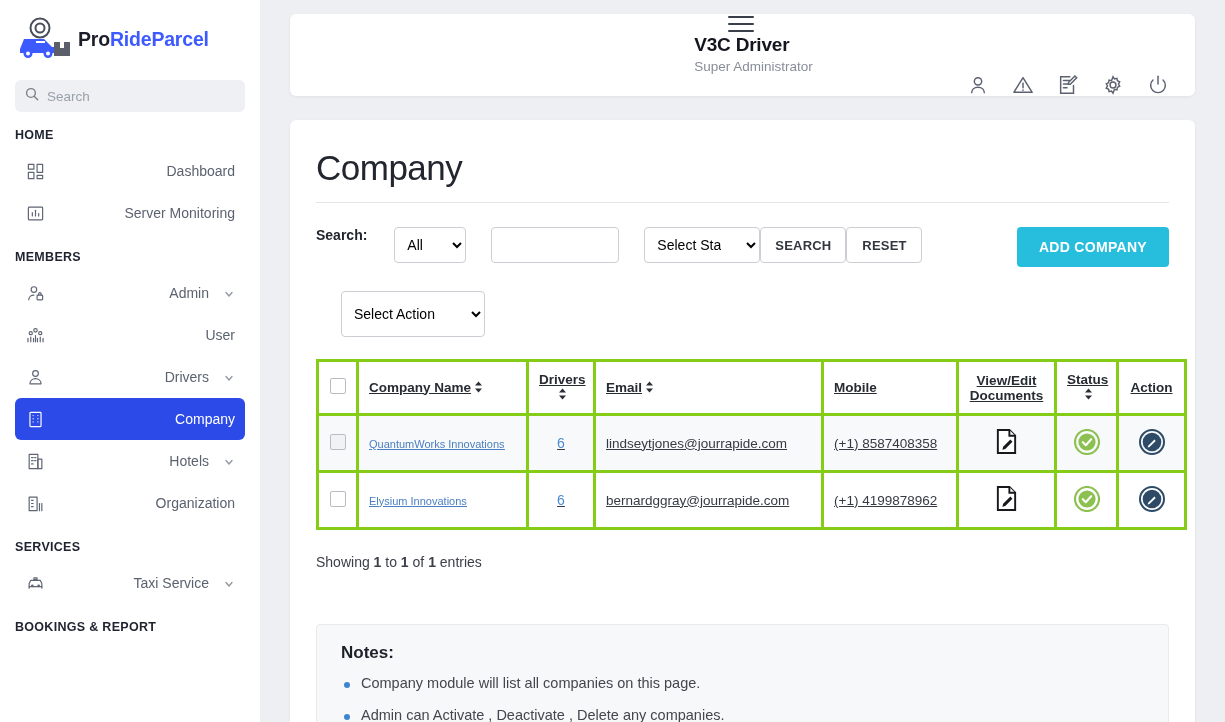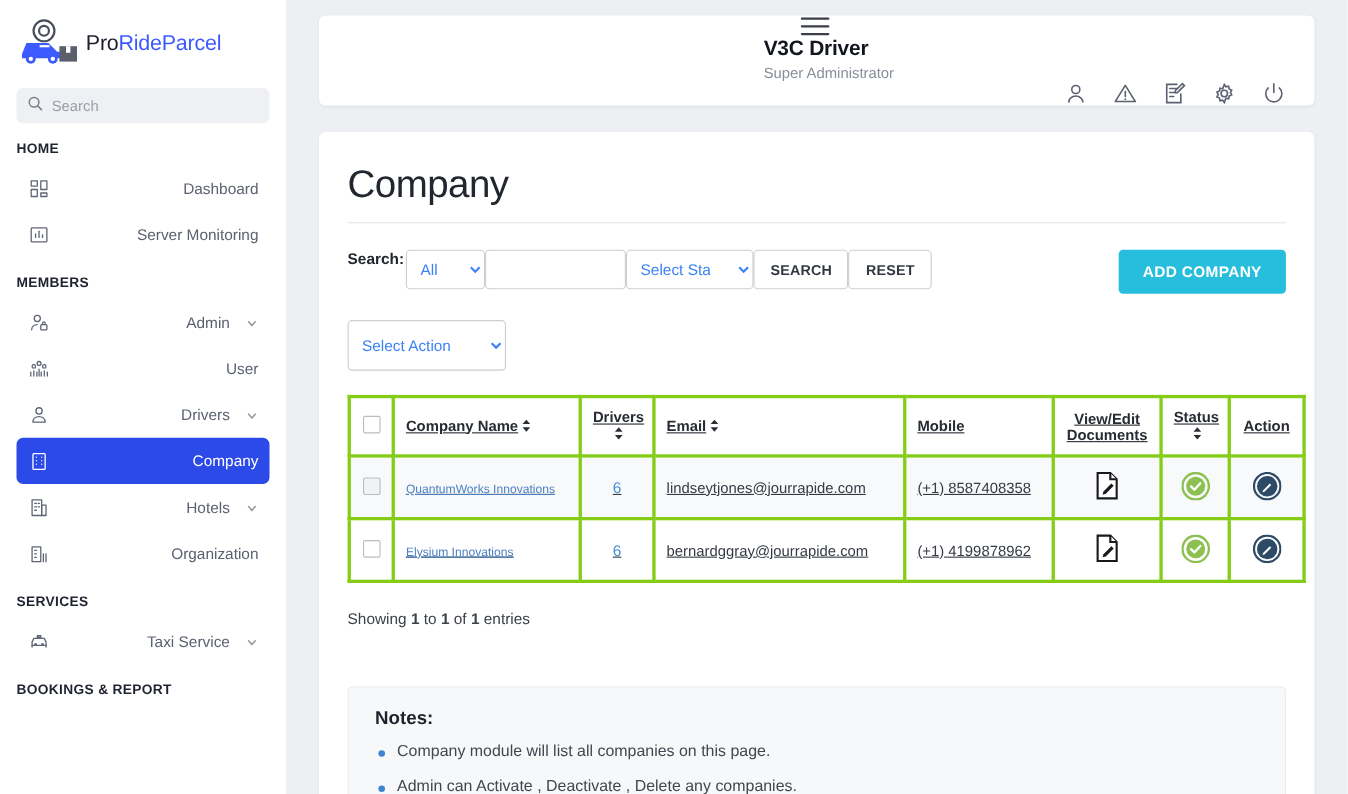--- a/index.html
+++ b/index.html
@@ -19,21 +19,21 @@
     overflow: hidden;
     position: relative;
   }
   .logo-row {
     display: flex; align-items: center;
     padding: 14px 14px 6px 14px;
     height: 70px;
   }
   .logo-mark { width: 62px; height: 48px; flex: 0 0 62px; }
   .logo-text {
-    font-size: 19.5px; font-weight: normal; letter-spacing: -0.2px;
+    font-size: 19.5px; font-weight: bold; letter-spacing: -0.2px;
     margin-left: 2px; white-space: nowrap; text-align: center;
   }
   .logo-text .pro { color: #1c1f2b; }
   .logo-text .ride { color: #3d5afe; }
   .logo-text .parcel { color: #3d5afe; }
   .search-box {
     margin: 10px 15px 0 15px;
     height: 32px;
     background: #eef0f4;
     border-radius: 6px;
@@ -118,23 +118,24 @@
     margin-top: 24px;
   }
   .filter-label { font-size: 14px; font-weight: bold; color: #21252e; margin-right: 2px; }
   .ctl {
     height: 36px;
     border: 1px solid #ccced3;
     border-radius: 4px;
     background: #fff;
     font-family: "Liberation Sans", sans-serif;
     font-size: 14px;
-    color: #3b82f6;
+    color: #000000;
     padding: 0 8px;
     outline: none;
+    margin-left: 25px;
   }
   select.ctl { padding-right: 22px; cursor: pointer; }
   .sel-all { width: 72px; }
   .sel-status { width: 116px; }
   .txt-search { width: 128px; }
   .btn-plain {
     height: 36px; min-width: 76px; padding: 0 14px;
     border: 1px solid #ccced3; border-radius: 4px;
     background: #fff; color: #33373f;
     font-size: 13px; font-weight: bold; letter-spacing: .2px;

